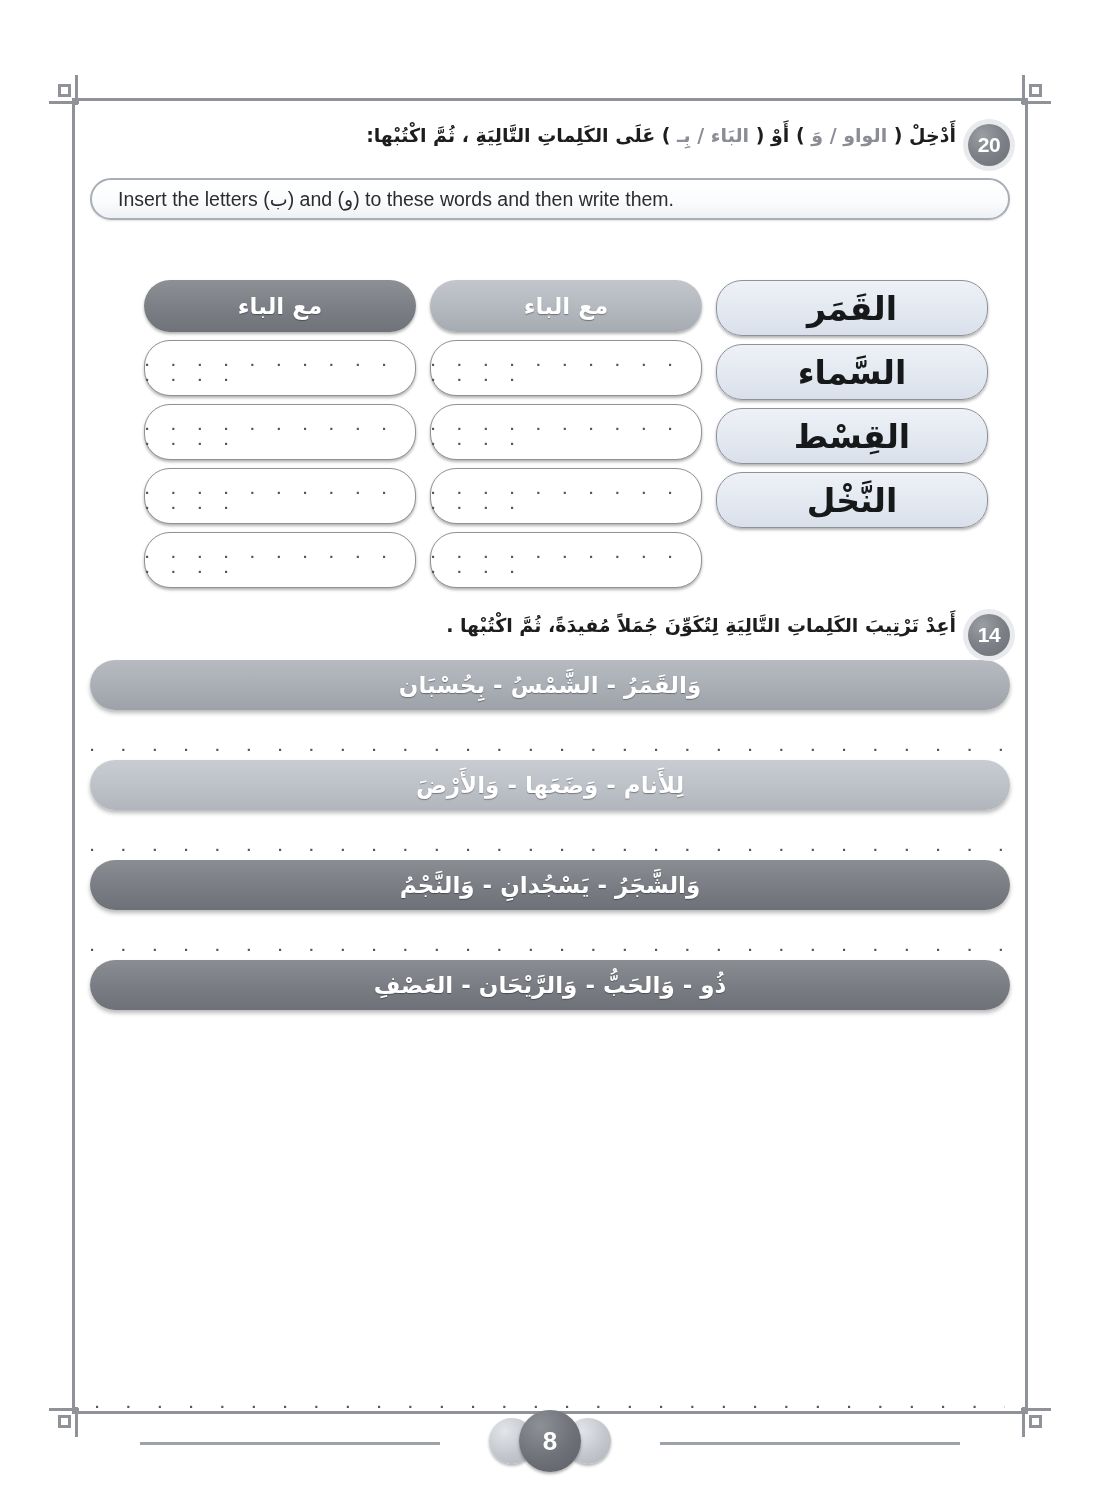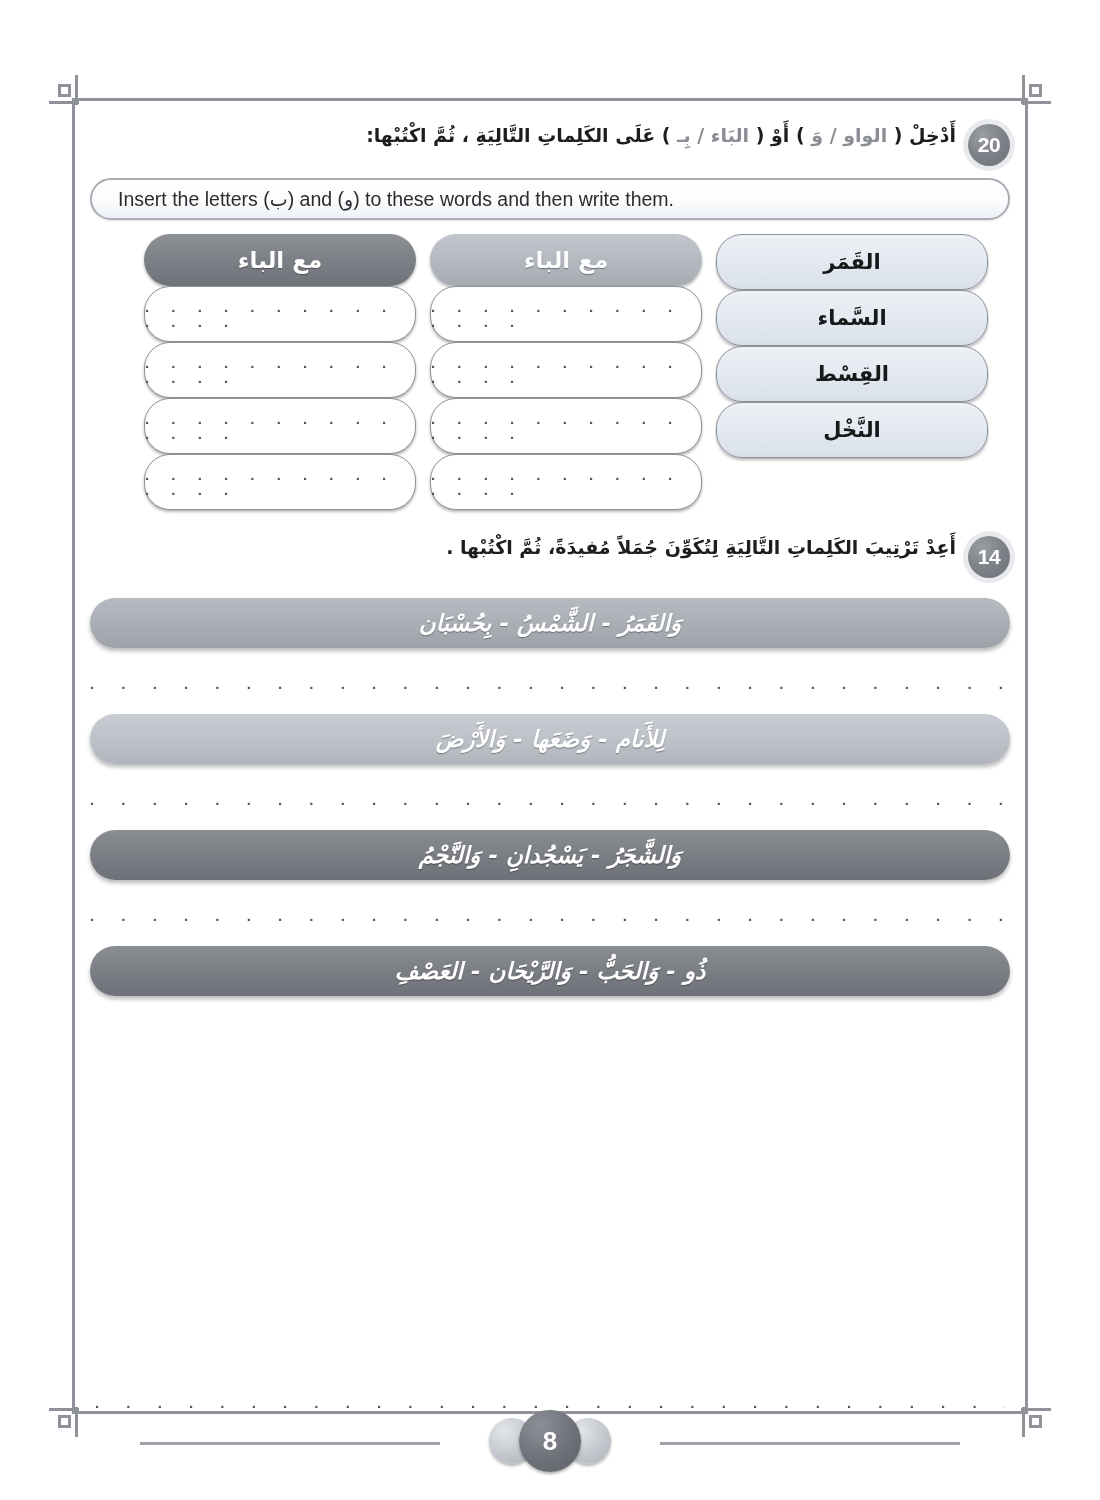--- a/index.html
+++ b/index.html
@@ -140,21 +140,22 @@
     display: flex;
     flex-direction: row-reverse;
     gap: 14px;
     justify-content: flex-start;
     padding-right: 22px;
     box-sizing: border-box;
   }
   .col {
     display: flex;
     flex-direction: column;
-    gap: 0;
+    gap: 8px;
+    margin-top: 46px;
   }
   .col-word  { width: 272px; }
   .col-waw   { width: 272px; }
   .col-baa   { width: 272px; }
 
   .cell {
     height: 56px;
     border-radius: 26px;
     display: flex;
     align-items: center;
@@ -171,57 +172,56 @@
     text-shadow: 0 1px 1px rgba(0,0,0,.35);
   }
   .head-word { background: linear-gradient(180deg,#a4a7ac 0%, #8f9298 55%, #83868c 100%); }
   .head-waw  { background: linear-gradient(180deg,#c3c7cd 0%, #b3b7be 55%, #a6aab1 100%); }
   .head-baa  { background: linear-gradient(180deg,#8d9095 0%, #7b7e84 55%, #6f7278 100%); }
 
   .cell.word {
     background: linear-gradient(180deg,#eef1f6 0%, #e2e8f0 60%, #d9e0ea 100%);
     border: 1.5px solid #8e9299;
     font-family: "DejaVu Sans", sans-serif;
-    font-size: 21px;
+    font-size: 33px;
     font-weight: bold;
     color: #17181a;
   }
   .cell.blank {
     background: #ffffff;
     border: 1.5px solid #8e9299;
   }
   .dots-row {
     letter-spacing: 9px;
     color: #55575c;
     font-size: 15px;
     line-height: 1;
     font-weight: bold;
     user-select: none;
   }
 
   
   .ex11 { margin-top: 22px; }
 
   .sent-bar {
-    margin-top: 20px;
+    margin-top: 4px;
     height: 50px;
     border-radius: 25px;
     display: flex;
     align-items: center;
     justify-content: center;
     color: #ffffff;
     font-family: "DejaVu Sans", sans-serif;
     font-size: 23px;
     font-weight: bold;
     text-shadow: 0 1px 1px rgba(0,0,0,.35);
     box-shadow: 0 3px 4px rgba(0,0,0,.28);
     direction: rtl;
     box-sizing: border-box;
     padding: 0 22px;
-    font-style: italic;
   }
   .tone-mid   { background: linear-gradient(180deg,#b7bbc1 0%, #a9adb4 55%, #9da1a8 100%); }
   .tone-light { background: linear-gradient(180deg,#c9cdd3 0%, #bcc0c7 55%, #b1b5bc 100%); }
   .tone-dark  { background: linear-gradient(180deg,#8a8d92 0%, #797c82 55%, #6e7177 100%); }
 
   .answer-line {
     margin-top: 26px;
     height: 20px;
     letter-spacing: 11.5px;
     color: #55575c;

